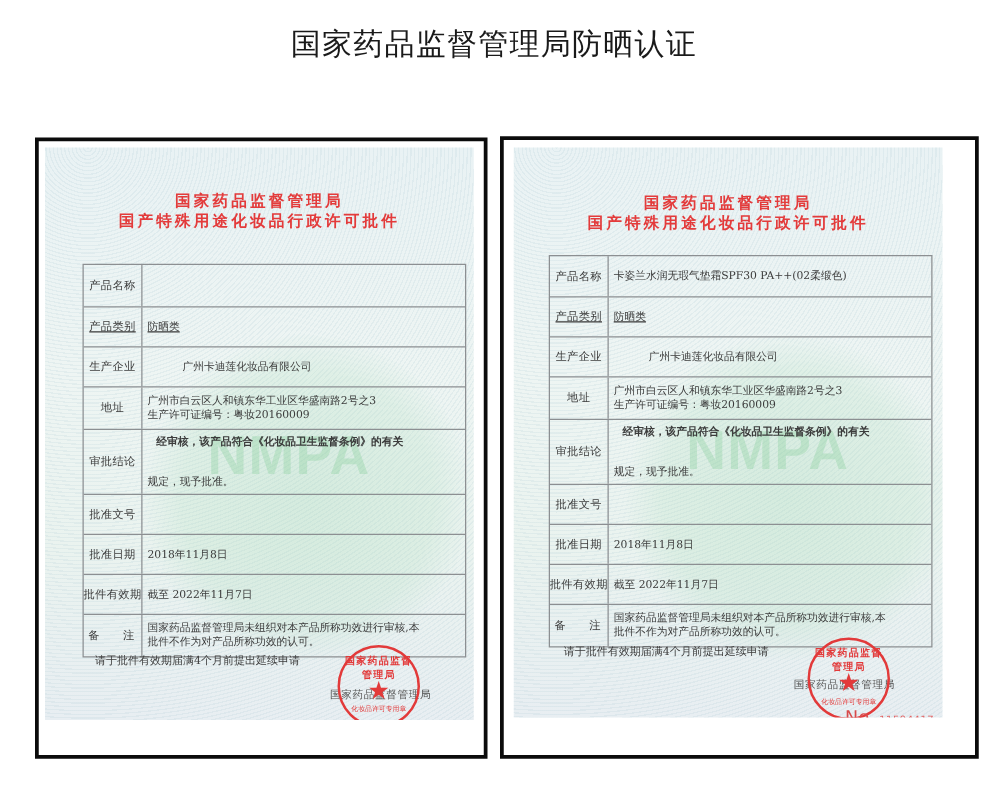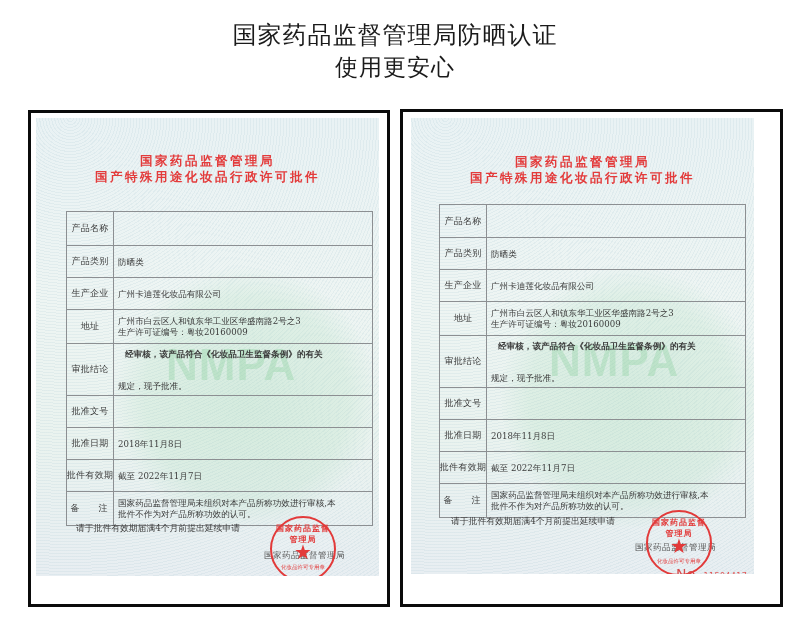--- a/index.html
+++ b/index.html
@@ -65,22 +65,22 @@
     }
     .cell-value {
       flex: 1; padding: 0 4px; display: flex; flex-direction: column; justify-content: center;
       font-size: 8.6px; line-height: 12px; white-space: nowrap;
     }
     .cell-value.multi { line-height: 11px; }
     .cell-value.conclusion { line-height: 12px; }
     .cell-value.conclusion .c1 { padding-left: 7px; margin-bottom: 20px; font-weight: bold; }
 
     .r-name { height: 33px; }
-    .r-cat  { height: 32px; }
-    .r-mfr  { height: 32px; }
+    .r-cat  { height: 32px; text-decoration: underline; }
+    .r-mfr  { height: 32px; gap: 28px; }
     .r-addr { height: 34px; }
     .r-conc { height: 52px; }
     .r-num  { height: 32px; gap: 25px; }
     .r-date { height: 32px; }
     .r-exp  { height: 32px; }
     .r-note { height: 34px; }
     .cert.right .r-name { height: 32px; }
     .cert.right .r-cat  { height: 32px; }
     .cert.right .r-mfr  { height: 32px; }
     .cert.right .r-addr { height: 34px; }
@@ -129,21 +129,20 @@
       font-size: 8px; white-space: nowrap; letter-spacing: 0.4px;
     }
     .serial .no { font-size: 14px; color: #d84a4a; }
     .cert.right .serial { left: 265px; top: 448px; }
   </style>
 </head>
 <body>
 
 <div class="headline">
   <div class="l1">国家药品监督管理局防晒认证</div>
-  <div class="l2">使用更安心</div>
 </div>
 
 <div class="cert left">
   <div class="paper">
     <div class="watermark-circle"></div>
     <div class="watermark-text">NMPA</div>
 
     <div class="red-title">
       <div>国家药品监督管理局</div>
       <div>国产特殊用途化妆品行政许可批件</div>
@@ -212,20 +211,21 @@
     <div class="watermark-text">NMPA</div>
 
     <div class="red-title">
       <div>国家药品监督管理局</div>
       <div>国产特殊用途化妆品行政许可批件</div>
     </div>
 
     <div class="table">
       <div class="row r-name">
         <div class="cell-label">产品名称</div>
+        <div class="cell-value">卡姿兰水润无瑕气垫霜SPF30 PA++(02柔缎色)</div>
       </div>
       <div class="row r-cat">
         <div class="cell-label">产品类别</div>
         <div class="cell-value">防晒类</div>
       </div>
       <div class="row r-mfr">
         <div class="cell-label">生产企业</div>
         <div class="cell-value">广州卡迪莲化妆品有限公司</div>
       </div>
       <div class="row r-addr">

